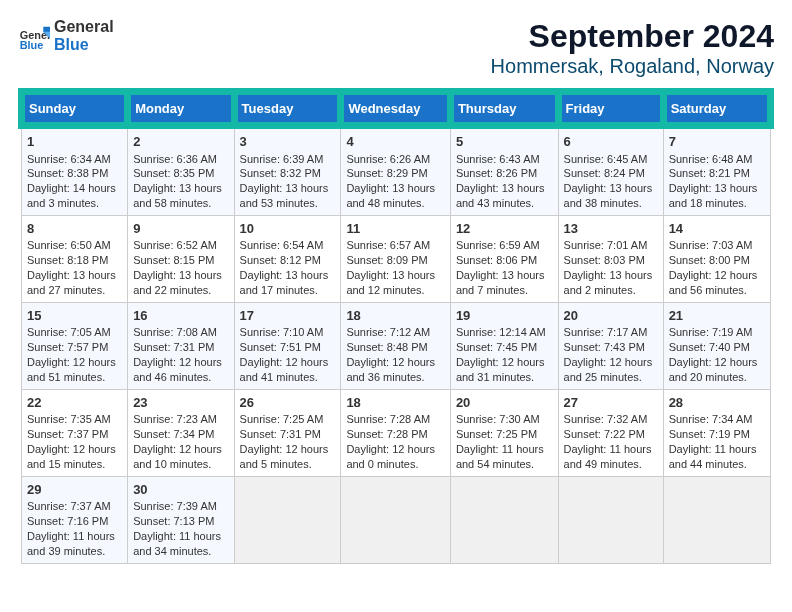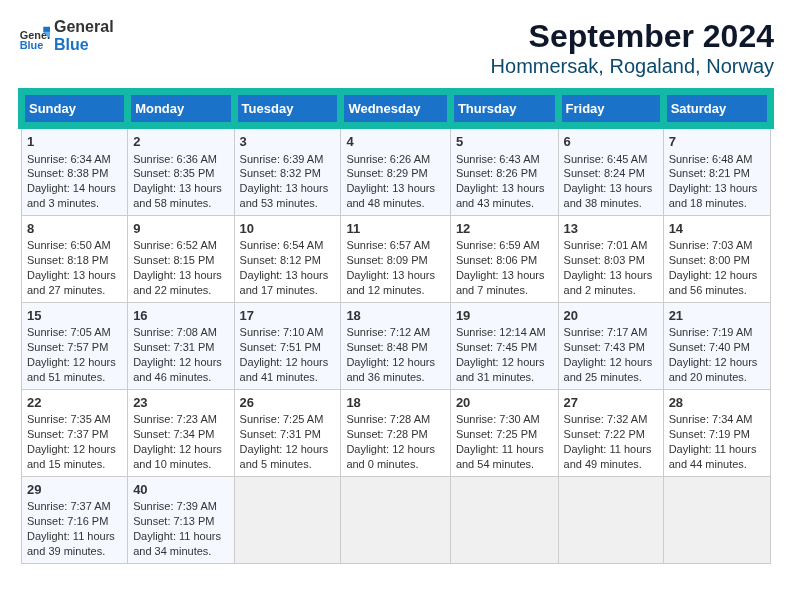--- a/index.html
+++ b/index.html
@@ -324,21 +324,21 @@
         </tr>
         <tr>
           <td>
             <span class="day-num">29</span>
             <div>Sunrise: 7:37 AM</div>
             <div>Sunset: 7:16 PM</div>
             <div>Daylight: 11 hours</div>
             <div>and 39 minutes.</div>
           </td>
           <td>
-            <span class="day-num">40</span>
+            <span class="day-num">30</span>
             <div>Sunrise: 7:39 AM</div>
             <div>Sunset: 7:13 PM</div>
             <div>Daylight: 11 hours</div>
             <div>and 34 minutes.</div>
           </td>
           <td class="cell-empty"></td>
           <td class="cell-empty"></td>
           <td class="cell-empty"></td>
           <td class="cell-empty"></td>
           <td class="cell-empty"></td>

